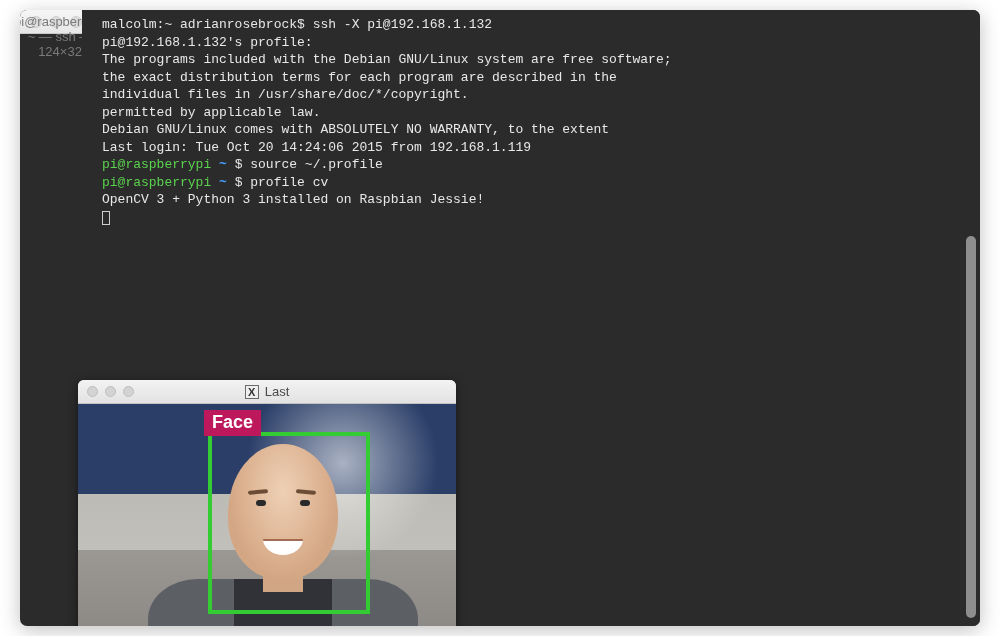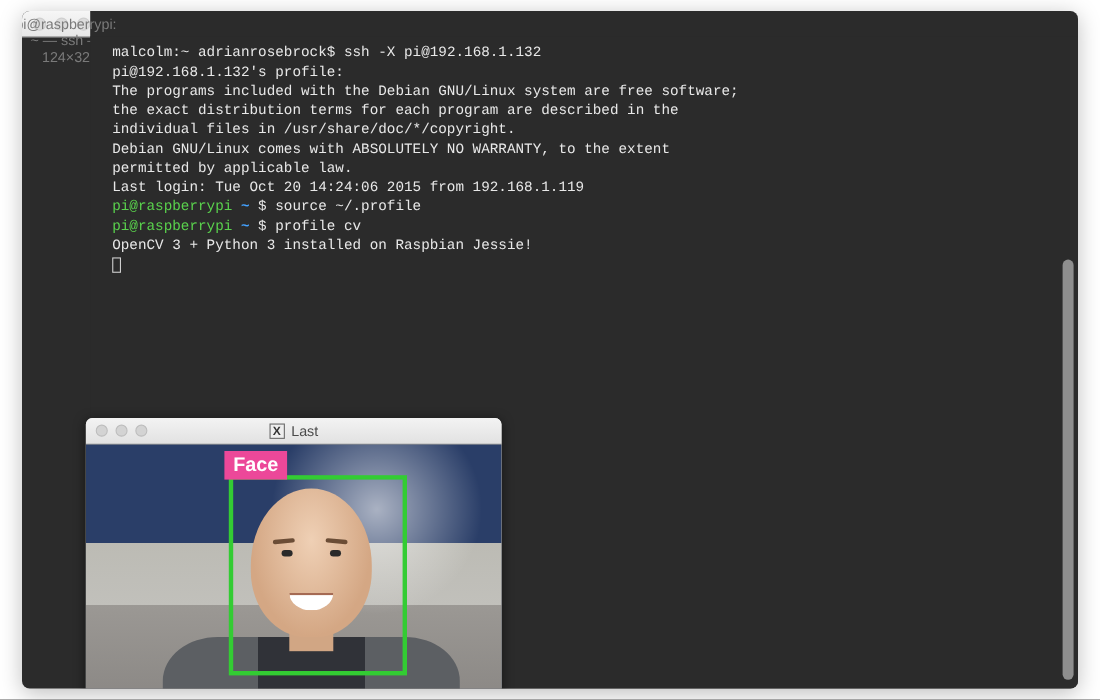--- a/index.html
+++ b/index.html
@@ -61,21 +61,20 @@
       display: inline-block;
     }
     .terminal-body {
       flex: 1;
       background: #2b2b2b;
       position: relative;
       font-size: 13px;
       color: #e8e8e8;
       padding: 6px 20px;
       line-height: 1.35;
-      margin-top: 23px;
     }
     .line { white-space: pre; }
     .prompt-userhost { color: #5ad24d; font-weight: normal; }
     .prompt-tilde { color: #44a2ff; font-weight: bold; }
     .prompt-dollar { color: #e8e8e8; }
     .prompt-virtualenv { color: #e8e8e8; }
     .cursor-box {
       display: inline-block;
       width: 8px; height: 14px;
       border: 1px solid #cfcfcf;
@@ -218,21 +217,21 @@
     }
     .face-box {
       position: absolute;
       border: 4px solid #33cc33;
       left: 130px; top: 28px;
       width: 162px; height: 182px;
     }
     .face-label {
       position: absolute;
       left: 126px; top: 6px;
-      background: #ec4899;
+      background: #be185d;
       color: #ffffff;
       font-family: Arial, Helvetica, sans-serif;
       font-size: 18px;
       font-weight: bold;
       padding: 2px 8px 3px 8px;
     }
   </style>
 </head>
 <body>
 
@@ -254,22 +253,22 @@
   </div>
 
   <div class="terminal-body">
     <div class="line"><span>malcolm:~ adrianrosebrock$</span><span> ssh -X pi@192.168.1.132</span></div>
     <div class="line">pi@192.168.1.132's profile:</div>
     <div class="line"></div>
     <div class="line">The programs included with the Debian GNU/Linux system are free software;</div>
     <div class="line">the exact distribution terms for each program are described in the</div>
     <div class="line">individual files in /usr/share/doc/*/copyright.</div>
     <div class="line"></div>
+    <div class="line">permitted by applicable law.</div>
     <div class="line">Debian GNU/Linux comes with ABSOLUTELY NO WARRANTY, to the extent</div>
-    <div class="line">permitted by applicable law.</div>
     <div class="line">Last login: Tue Oct 20 14:24:06 2015 from 192.168.1.119</div>
     <div class="line"><span class="prompt-userhost">pi@raspberrypi</span><span class="prompt-tilde"> ~ </span><span class="prompt-dollar">$</span><span> source ~/.profile</span></div>
     <div class="line"><span class="prompt-userhost">pi@raspberrypi</span><span class="prompt-tilde"> ~ </span><span class="prompt-dollar">$</span><span> profile cv</span></div>
     <div class="line">OpenCV 3 + Python 3 installed on Raspbian Jessie!</div>
     <div class="line"><span class="cursor-box"></span></div>
   </div>
 
   <div class="scrollbar">
     <div class="scroll-track"></div>
     <div class="scroll-thumb"></div>

